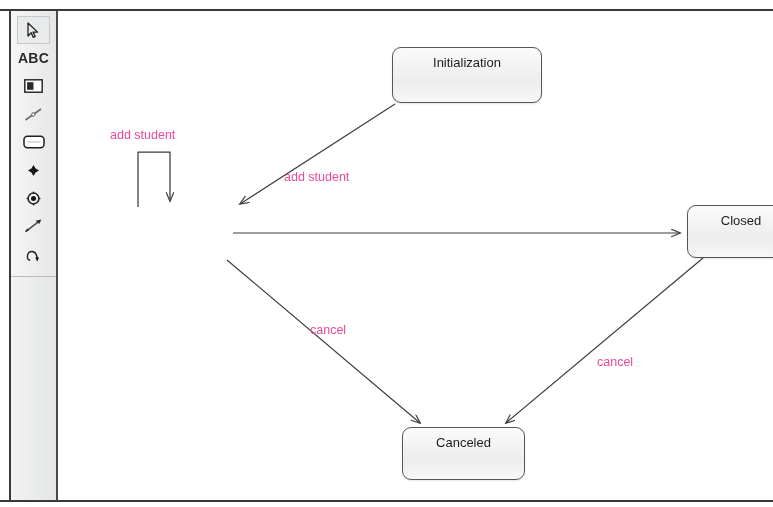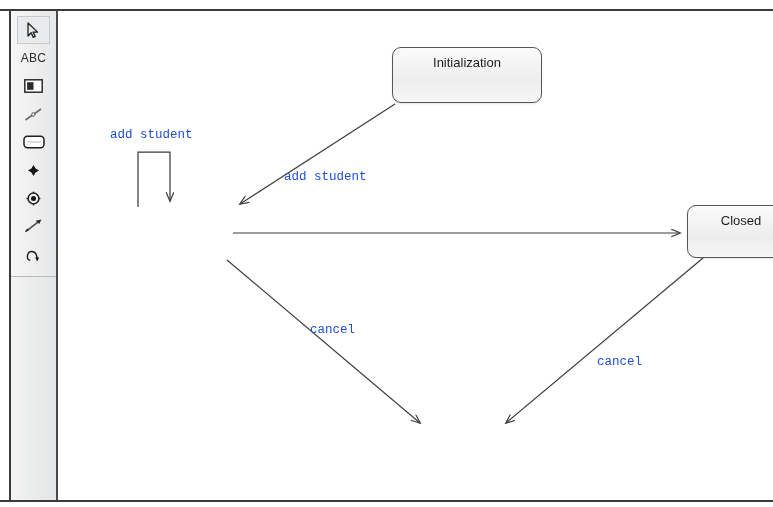--- a/index.html
+++ b/index.html
@@ -68,24 +68,24 @@
     cursor: default;
   }
   .tool-btn.selected {
     background: #e9eaeb;
     border: 1px solid #c8c9ca;
     box-sizing: border-box;
   }
   .tool-btn svg { display: block; }
   .abc-glyph {
     font-family: "Liberation Sans", sans-serif;
-    font-size: 12px;
+    font-size: 14px;
     letter-spacing: 0.2px;
     color: #2b2b2b;
-    font-weight: normal;
+    font-weight: bold;
   }
 
   
   .canvas {
     position: absolute;
     left: 60px;
     top: 11px;
     width: 711px;
     height: 489px;
     background: #ffffff;
@@ -114,23 +114,23 @@
     text-align: center;
     font-family: "Liberation Sans", sans-serif;
     font-size: 13px;
     color: #1c1c1c;
     white-space: nowrap;
   }
 
   
   .edge-label {
     position: absolute;
-    font-family: Liberation Mono, monospace;
+    font-family: Liberation Sans, sans-serif;
     font-size: 12.5px;
-    color: #1d4ed8;
+    color: #ec4899;
     white-space: nowrap;
     background: transparent;
     text-align: center;
   }
 </style>
 </head>
 <body>
 
 <div id="app">
 
@@ -257,20 +257,23 @@
 
     <div class="node" style="left:285px; top:36px; width:150px; height:56px;">
       <div class="node-label">Initialization</div>
     </div>
 
 
     <div class="node" style="left:580px; top:194px; width:108px; height:53px;">
       <div class="node-label">Closed</div>
     </div>
 
+    <div class="node" style="left:295px; top:416px; width:123px; height:53px;">
+      <div class="node-label">Canceled</div>
+    </div>
 
     <div class="edge-label" style="left:3px; top:117px;">add student</div>
 
     <div class="edge-label" style="left:177px; top:159px;">add student</div>
 
     <div class="edge-label" style="left:203px; top:312px;">cancel</div>
 
     <div class="edge-label" style="left:490px; top:344px;">cancel</div>
 
   </div>

